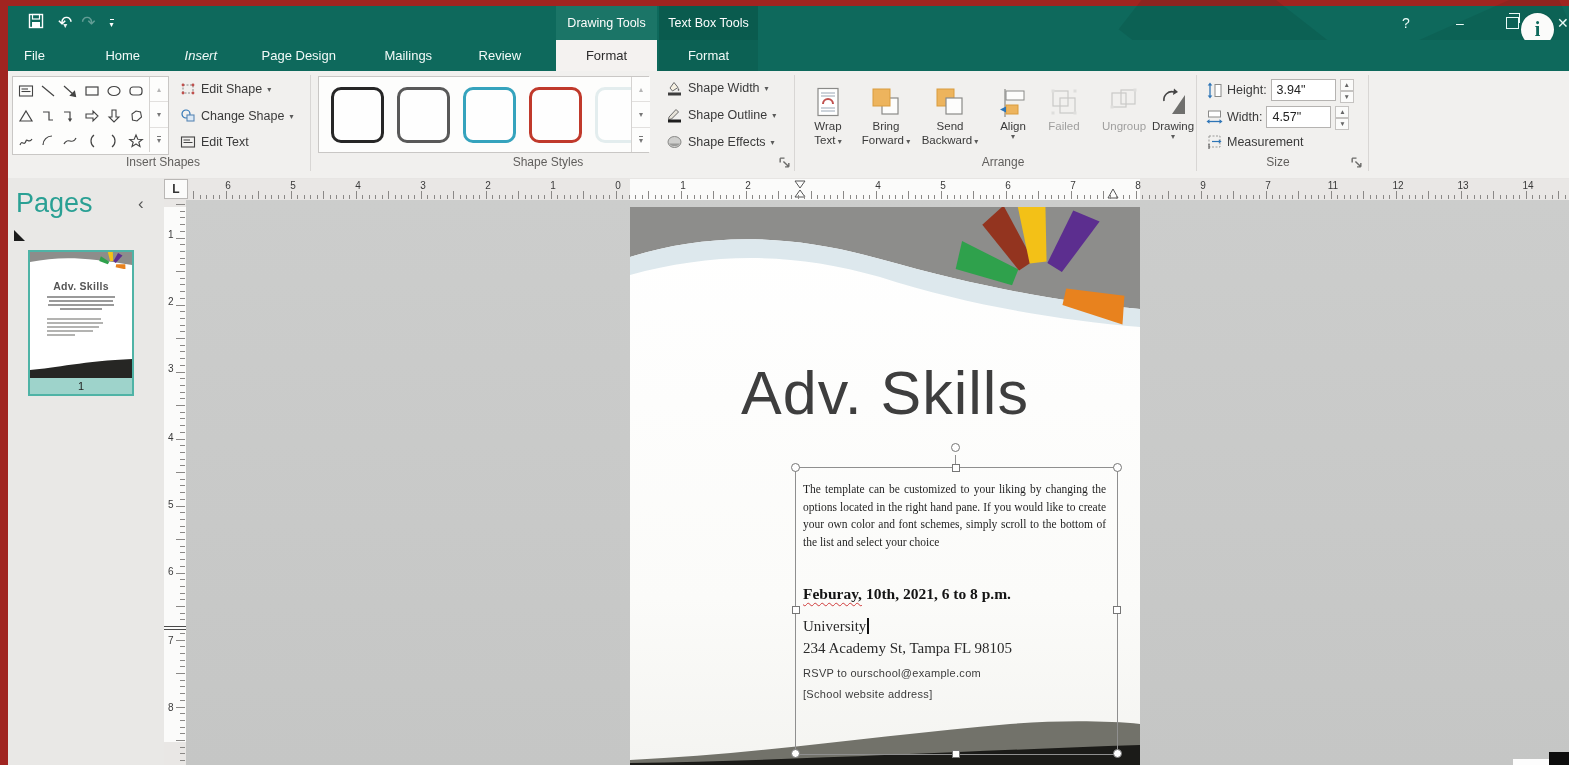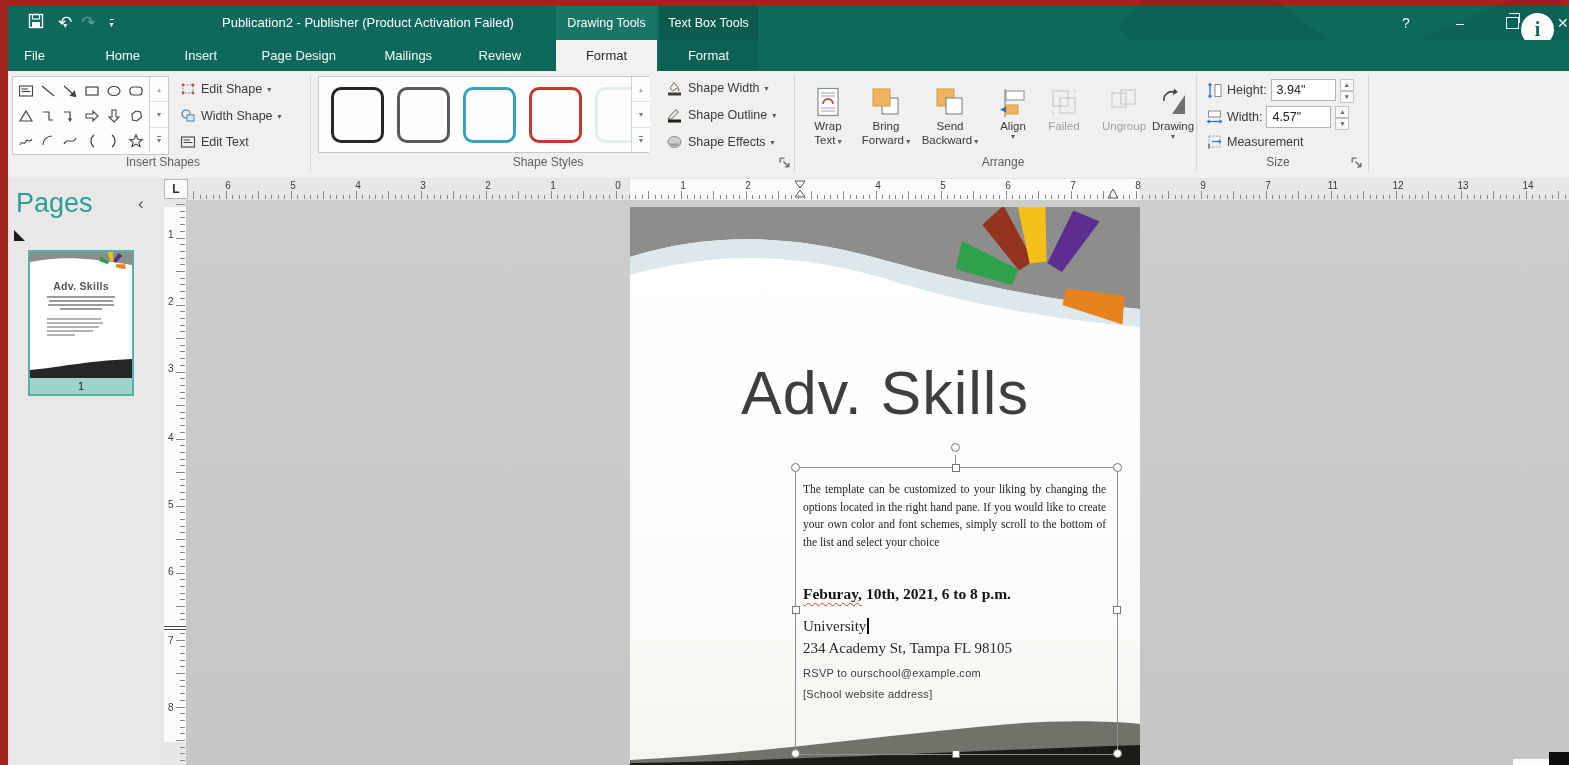--- a/index.html
+++ b/index.html
@@ -172,34 +172,33 @@
         <svg width="16" height="16" viewBox="0 0 16 16">
           <rect x="1.5" y="1.5" width="13" height="13" fill="none" stroke="#fff" stroke-width="1.4"></rect>
           <rect x="4.5" y="1.5" width="7" height="4.5" fill="none" stroke="#fff" stroke-width="1.2"></rect>
           <rect x="4" y="9" width="8" height="5.5" fill="#fff"></rect>
         </svg>
       </span>
       <span><span class="gl">↶</span><span class="caret">▾</span></span>
       <span class="dim"><span class="gl">↷</span></span>
       <span class="qat-custom">▾</span>
     </div>
-    <div class="abs win-title">Publication2 - Publisher (Product Activation Failed)</div>
     <div class="abs ctx-head ctx-drawing">Drawing Tools</div>
     <div class="abs ctx-head ctx-textbox">Text Box Tools</div>
     <div class="abs win-ctrl" style="left:1378px;">?</div>
     <div class="abs win-ctrl" style="left:1432px;">–</div>
     <div class="abs restore-ic" style="left:1498px;"></div>
     <div class="abs close-gl">✕</div>
   </div>
   <div class="abs info-badge">i</div>
 
   <div class="abs tabrow">
     <span class="tab">File</span>
     <span class="tab" style="margin-left:24px;">Home</span>
-    <span class="tab" style="margin-left:8px;">Insert</span>
+    <span class="tab" style="margin-left:8px;font-style:italic;">Insert</span>
     <span class="tab" style="margin-left:8px;">Page Design</span>
     <span class="tab" style="margin-left:12px;">Mailings</span>
     <span class="tab" style="margin-left:10px;">Review</span>
     <span class="tab" style="margin-left:8px;">View</span>
     <div class="abs tab-format-active">Format</div>
     <div class="abs tab-format-2">Format</div>
   </div>
 
   <div class="abs ribbon">
     <div class="abs rsep" style="left:302px;"></div>
@@ -321,21 +320,21 @@
           <circle cx="13" cy="12" r="1.4" fill="#c0504d"></circle>
         </svg>
       <span>Edit Shape</span>
         <span class="caret">▾</span>
     </div>
     <div class="small-btn" style="left:172px;top:37px;">
       <svg width="16" height="16" viewBox="0 0 16 16">
           <circle cx="6" cy="6" r="4" fill="none" stroke="#2e75b6" stroke-width="1.2"></circle>
           <rect x="7" y="7" width="7" height="6" fill="#dce9f5" stroke="#5a88b5" stroke-width="1.1"></rect>
         </svg>
-      <span>Width Shape</span>
+      <span>Change Shape</span>
         <span class="caret">▾</span>
     </div>
     <div class="small-btn" style="left:172px;top:63px;">
       <svg width="16" height="16" viewBox="0 0 16 16">
           <rect x="1.5" y="3" width="13" height="10" fill="none" stroke="#444" stroke-width="1.1"></rect>
           <line x1="3.5" y1="6" x2="10" y2="6" stroke="#444"></line>
           <line x1="3.5" y1="8.5" x2="12.5" y2="8.5" stroke="#444"></line>
         </svg>
       <span>Edit Text</span>
     </div>

